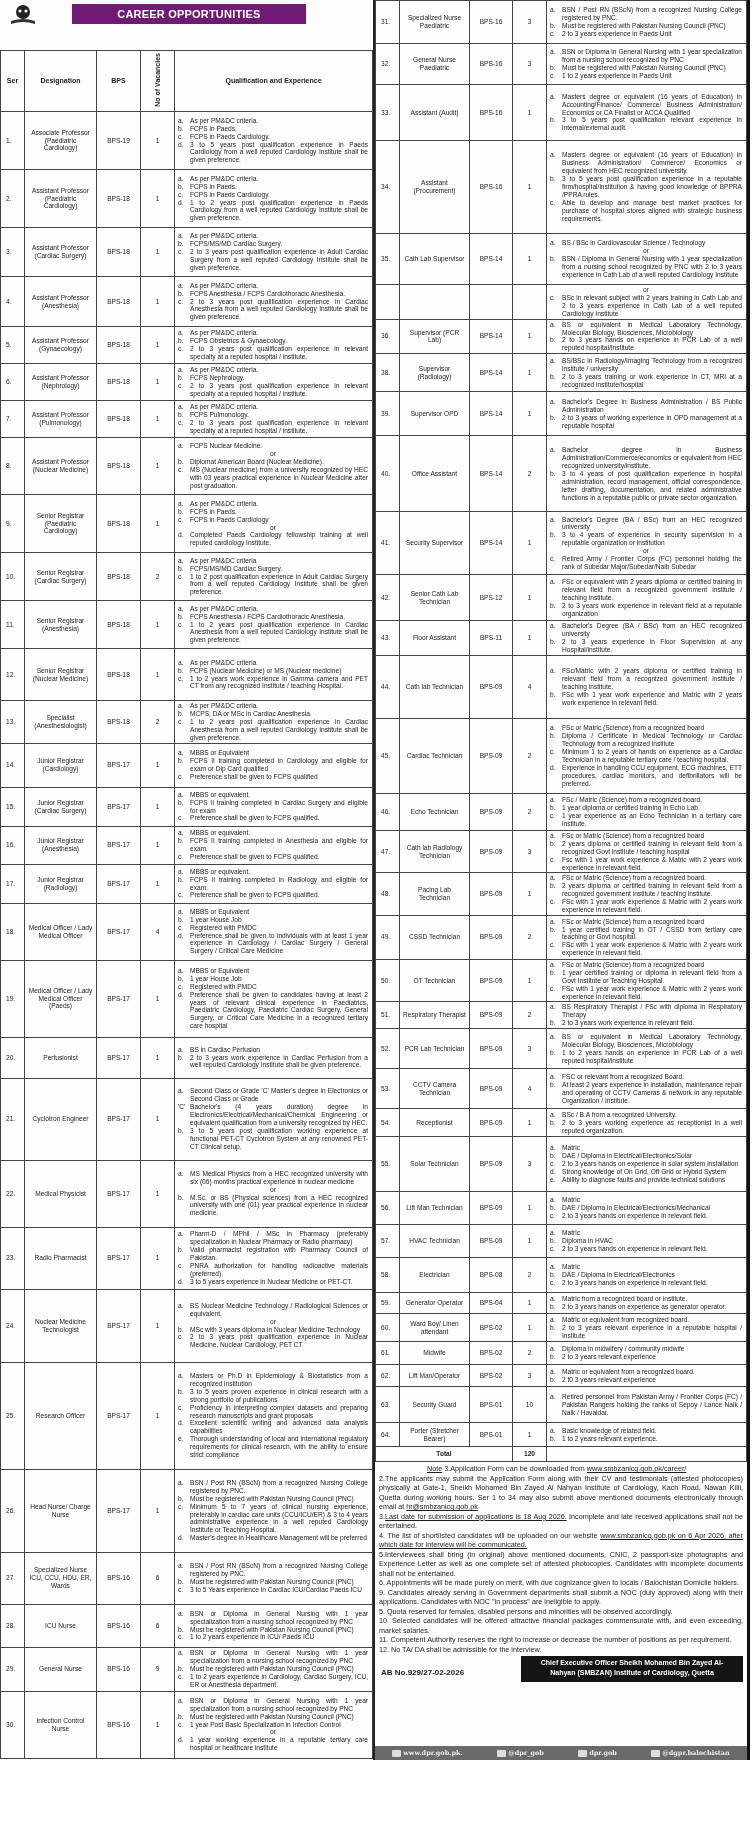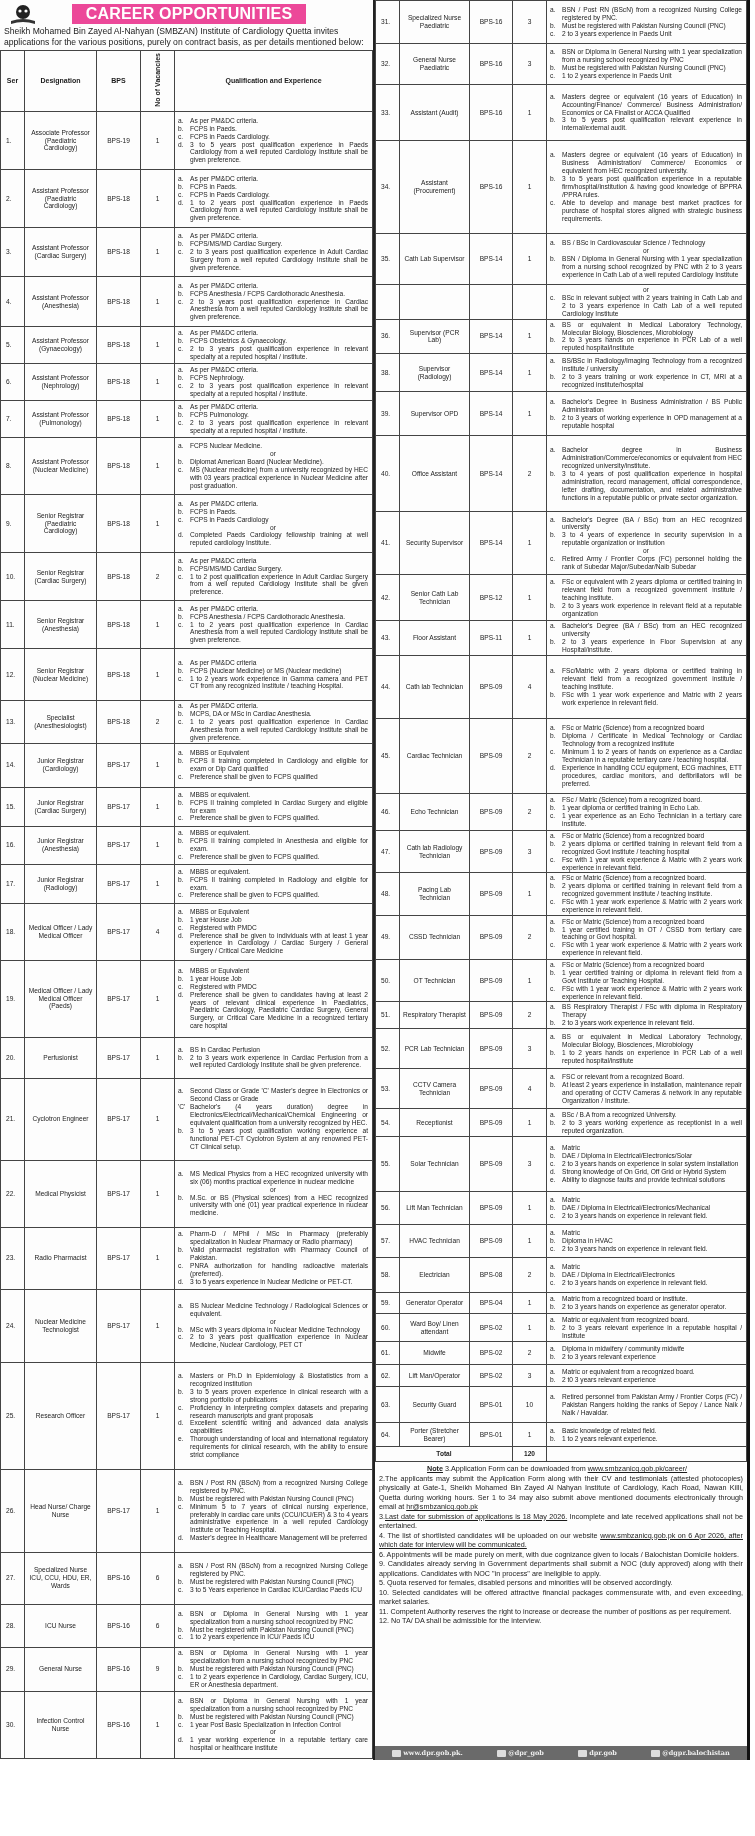--- a/index.html
+++ b/index.html
@@ -5,22 +5,22 @@
   html, body { margin: 0; padding: 0; background: #ffffff; }
   body { width: 755px; height: 1836px; position: relative; overflow: hidden;
          font-family: "Liberation Sans", sans-serif; color: #1c1c1c; }
   .page { position: absolute; left: 0; top: 0; width: 750px; height: 1760px; background: #fdfdfd; }
   .col { position: absolute; top: 0; }
   .col-left { left: 0; width: 373px; height: 1760px; border-right: 2px solid #222; }
   .col-right { left: 375px; width: 372px; height: 1760px; border-right: 3px solid #111; }
 
   .header { position: relative; height: 50px; }
   .logo { position: absolute; left: 8px; top: 4px; width: 30px; height: 22px; }
-  .title-box { position: absolute; left: 72px; top: 4px; width: 234px; height: 20px; background: #ec4899;
-               color: #fff; font-weight: bold; font-size: 16px; text-align: center; line-height: 20px; letter-spacing: 0.2px; }
+  .title-box { position: absolute; left: 72px; top: 4px; width: 234px; height: 20px; background: #701a75;
+               color: #fff; font-weight: bold; font-size: 11px; text-align: center; line-height: 20px; letter-spacing: 0.2px; }
   .intro { position: absolute; left: 4px; top: 26px; width: 368px; font-size: 8.6px; line-height: 11px; }
 
   table { border-collapse: collapse; width: 100%; table-layout: fixed; }
   td, th { border: 1px solid #444; font-size: 6.6px; line-height: 7.9px; vertical-align: middle; padding: 0; }
   th { font-weight: bold; font-size: 7px; text-align: center; height: 60px; }
   td.ser { text-align: left; padding-left: 5px; }
   td.des { text-align: center; padding: 0 3px; }
   td.bps { text-align: center; }
   td.vac { text-align: center; }
   td.q { padding: 1px 4px 1px 3px; text-align: justify; }
@@ -50,21 +50,20 @@
 
   <div class="col col-left">
     <div class="header">
       <svg class="logo" viewBox="0 0 30 22">
         <ellipse cx="15" cy="8" rx="7" ry="7" fill="#222"></ellipse>
         <circle cx="12" cy="7" r="1.6" fill="#fff"></circle>
         <circle cx="18" cy="7" r="1.6" fill="#fff"></circle>
         <path d="M3 17 Q15 13 27 17 L27 20 Q15 16 3 20 Z" fill="#333"></path>
       </svg>
       <div class="title-box">CAREER OPPORTUNITIES</div>
-      <div class="intro">Sheikh Mohamed Bin Zayed Al-Nahyan (SMBZAN) Institute of Cardiology Quetta invites applications for the various positions, purely on contract basis, as per details mentioned below:</div>
     </div>
     <table>
       <colgroup>
           <col style="width:24px">
           <col style="width:72px">
           <col style="width:44px">
           <col style="width:34px">
           <col>
         </colgroup>
       <thead>
@@ -1339,32 +1338,40 @@
       <tfoot>
         <tr class="total-row">
           <td colspan="3">Total</td>
           <td>120</td>
           <td></td>
         </tr>
       </tfoot>
     </table>
 
     <div class="notes" id="notes">
-        <p class="n"><span class="u" style="font-weight: bold; padding-left: 48px;">Note</span> <span>3.Application Form can be downloaded from </span><span class="u">www.smbzanicq.gob.pk/career/</span></p>
+        <p class="n"><span class="u" style="font-weight: normal; padding-left: 48px;">Note</span> <span>3.Application Form can be downloaded from </span><span class="u">www.smbzanicq.gob.pk/career/</span></p>
         <p class="n"><span>2.The applicants may submit the Application Form along with their CV and testimonials (attested photocopies) physically at Gate-1, Sheikh Mohamed Bin Zayed Al Nahyan Institute of Cardiology, Kach Road, Nawan Killi, Quetta during working hours. Ser 1 to 34 may also submit above mentioned documents electronically through email at </span><span class="u">hr@smbzanicq.gob.pk</span></p>
-        <p class="n"><span>3.</span><span class="u">Last date for submission of applications is 18 May 2026.</span><span> Incomplete and late received applications shall not be entertained.</span></p>
+        <p class="n"><span>3.</span><span class="u">Last date for submission of applications is 18 Aug 2026.</span><span> Incomplete and late received applications shall not be entertained.</span></p>
         <p class="n"><span>4. The list of shortlisted candidates will be uploaded on our website </span><span class="u">www.smbzanicq.gob.pk on 6 Apr 2026, after which date for interview will be communicated.</span></p>
+        <p class="n"><span>5.Interviewees shall bring (in original) above mentioned documents, CNIC, 2 passport-size photographs and Experience Letter as well as one complete set of attested photocopies. Candidates with incomplete documents shall not be entertained.</span></p>
         <p class="n"><span>6. Appointments will be made purely on merit, with due cognizance given to locals / Balochistan Domicile holders.</span></p>
         <p class="n"><span>9. Candidates already serving in Government departments shall submit a NOC (duly approved) along with their applications. Candidates with NOC "in process" are ineligible to apply.</span></p>
         <p class="n"><span>5. Quota reserved for females, disabled persons and minorities will be observed accordingly.</span></p>
         <p class="n"><span>10. Selected candidates will be offered attractive financial packages commensurate with, and even exceeding, market salaries.</span></p>
         <p class="n"><span>11. Competent Authority reserves the right to increase or decrease the number of positions as per requirement.</span></p>
         <p class="n"><span>12. No TA/ DA shall be admissible for the interview.</span></p>
       </div>
 
+    <div class="signature">
+      <div class="ab-no">AB No.929/27-02-2026</div>
+      <div class="ceo-box">
+        <div>Chief Executive Officer  Sheikh Mohamed Bin Zayed Al-</div>
+        <div>Nahyan (SMBZAN) Institute of Cardiology, Quetta</div>
+      </div>
+    </div>
 
     <div class="footer-bar">
       <span>
           <span class="mini-icon"></span>
           <span>www.dpr.gob.pk.</span>
         </span>
       <span>
           <span class="mini-icon"></span>
           <span>@dpr_gob</span>
         </span>

